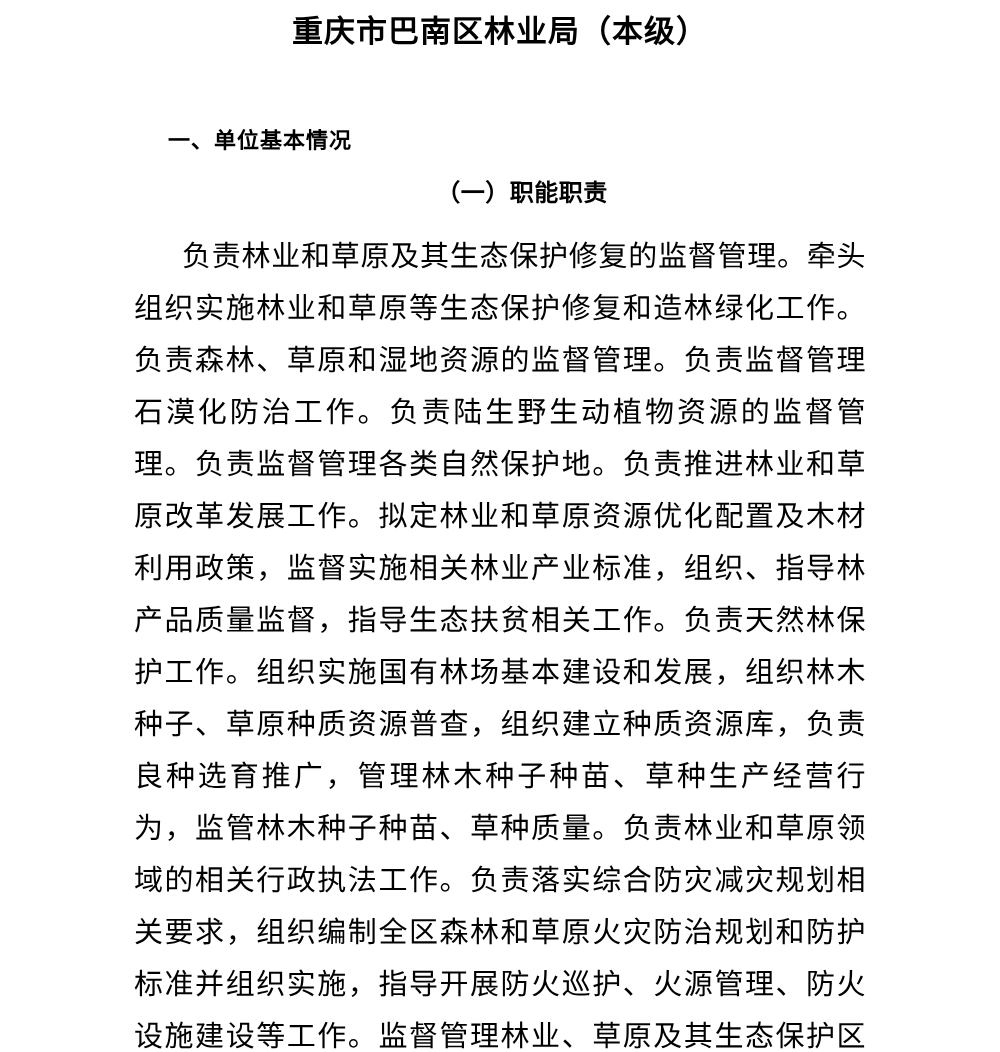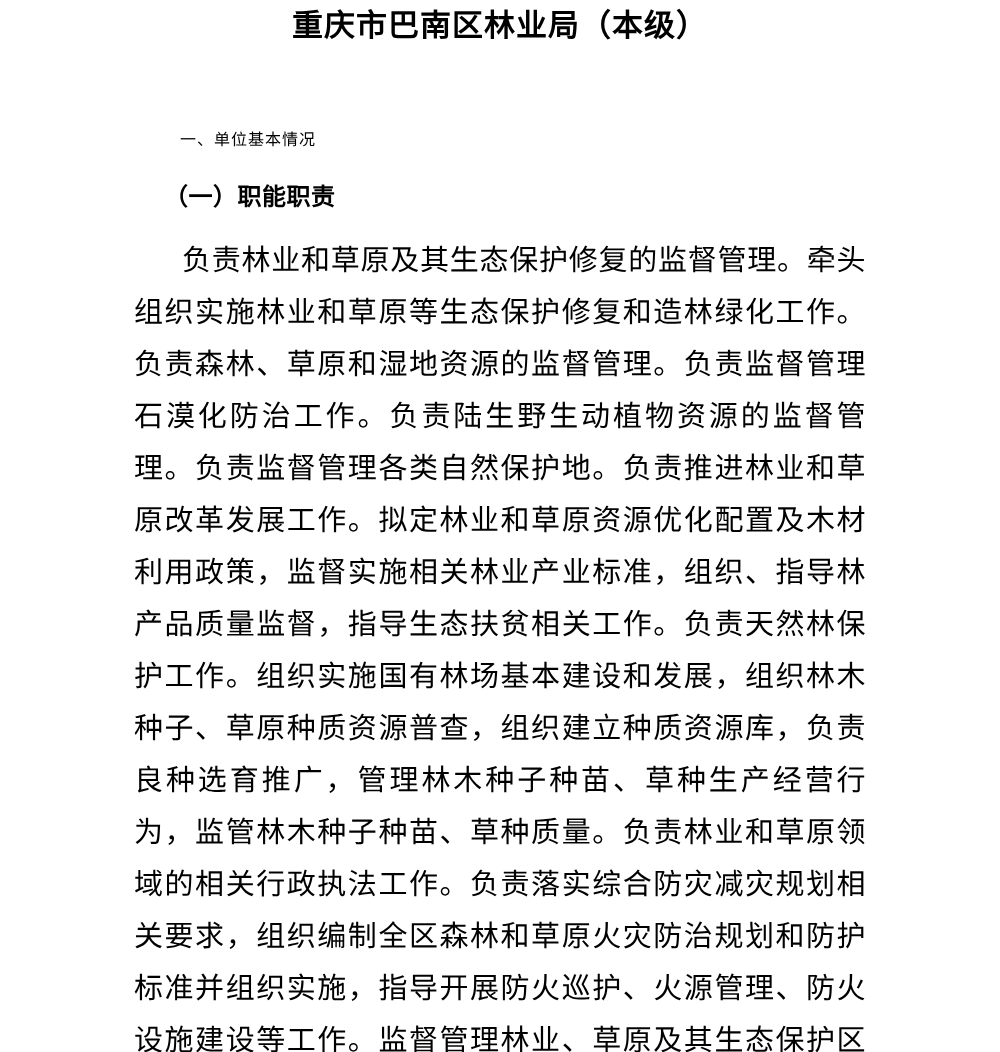--- a/index.html
+++ b/index.html
@@ -20,43 +20,44 @@
     position: relative;
     box-sizing: border-box;
     padding: 0 120px;
   }
   .doc-title {
     text-align: center;
     font-weight: bold;
     font-size: 31px;
     line-height: 46px;
     letter-spacing: 1px;
-    margin: 2px;
+    margin: 8px;
   }
   .doc-title .line {
     display: block;
     white-space: nowrap;
   }
   .spacer-after-title {
     height: 56px;
   }
   .heading-1 {
-    font-weight: normal;
-    font-size: 16px;
+    font-weight: bold;
+    font-size: 22px;
     line-height: 44px;
     text-indent: 48px;
-    margin: 12px;
+    margin: 0;
     letter-spacing: 1px;
   }
   .heading-2 {
     font-size: 24px;
     line-height: 46px;
     text-indent: 44px;
-    margin: 0;
+    margin: 8px;
     letter-spacing: 0.5px;
+    text-align: center;
   }
   .body-para {
     font-size: 29px;
     line-height: 52px;
     margin: 14px;
     text-indent: 48px;
     text-align: justify;
     text-justify: inter-ideograph;
     letter-spacing: 0.4px;
   }

